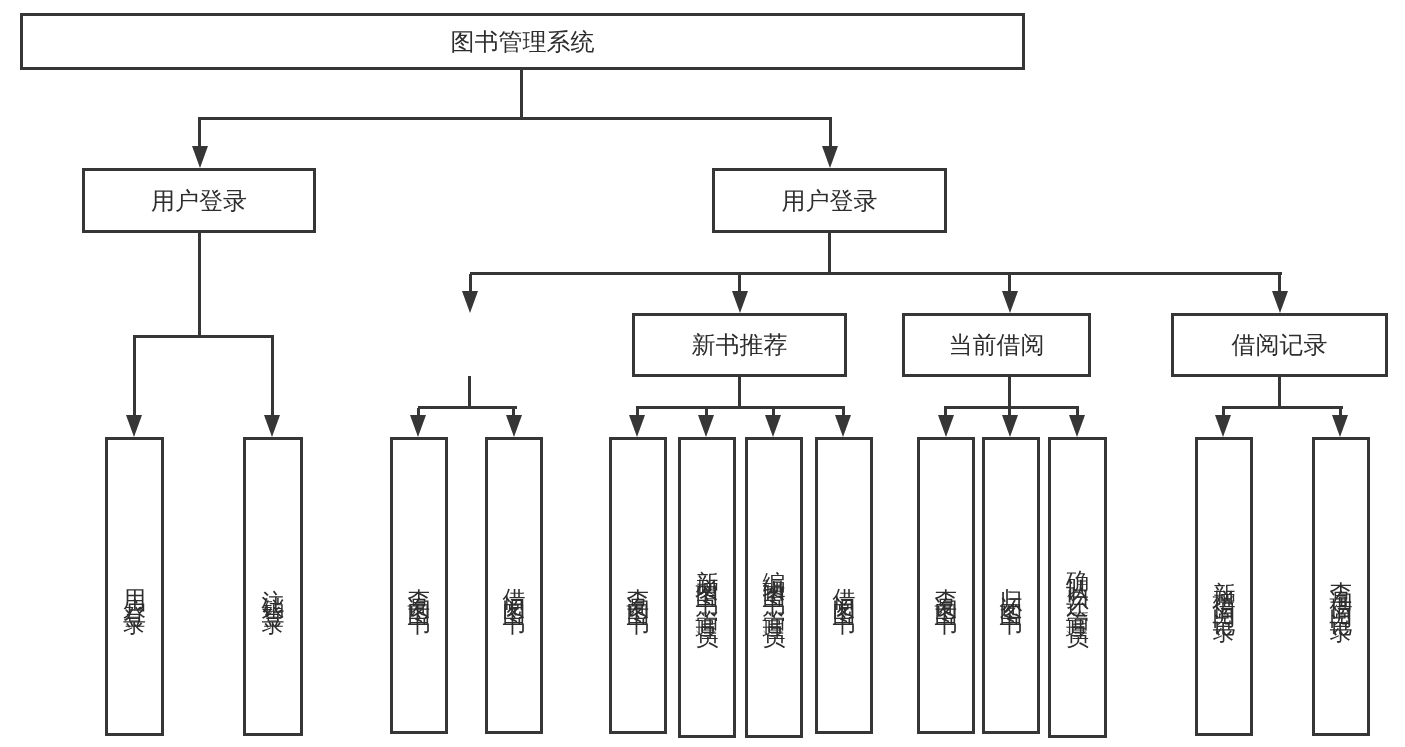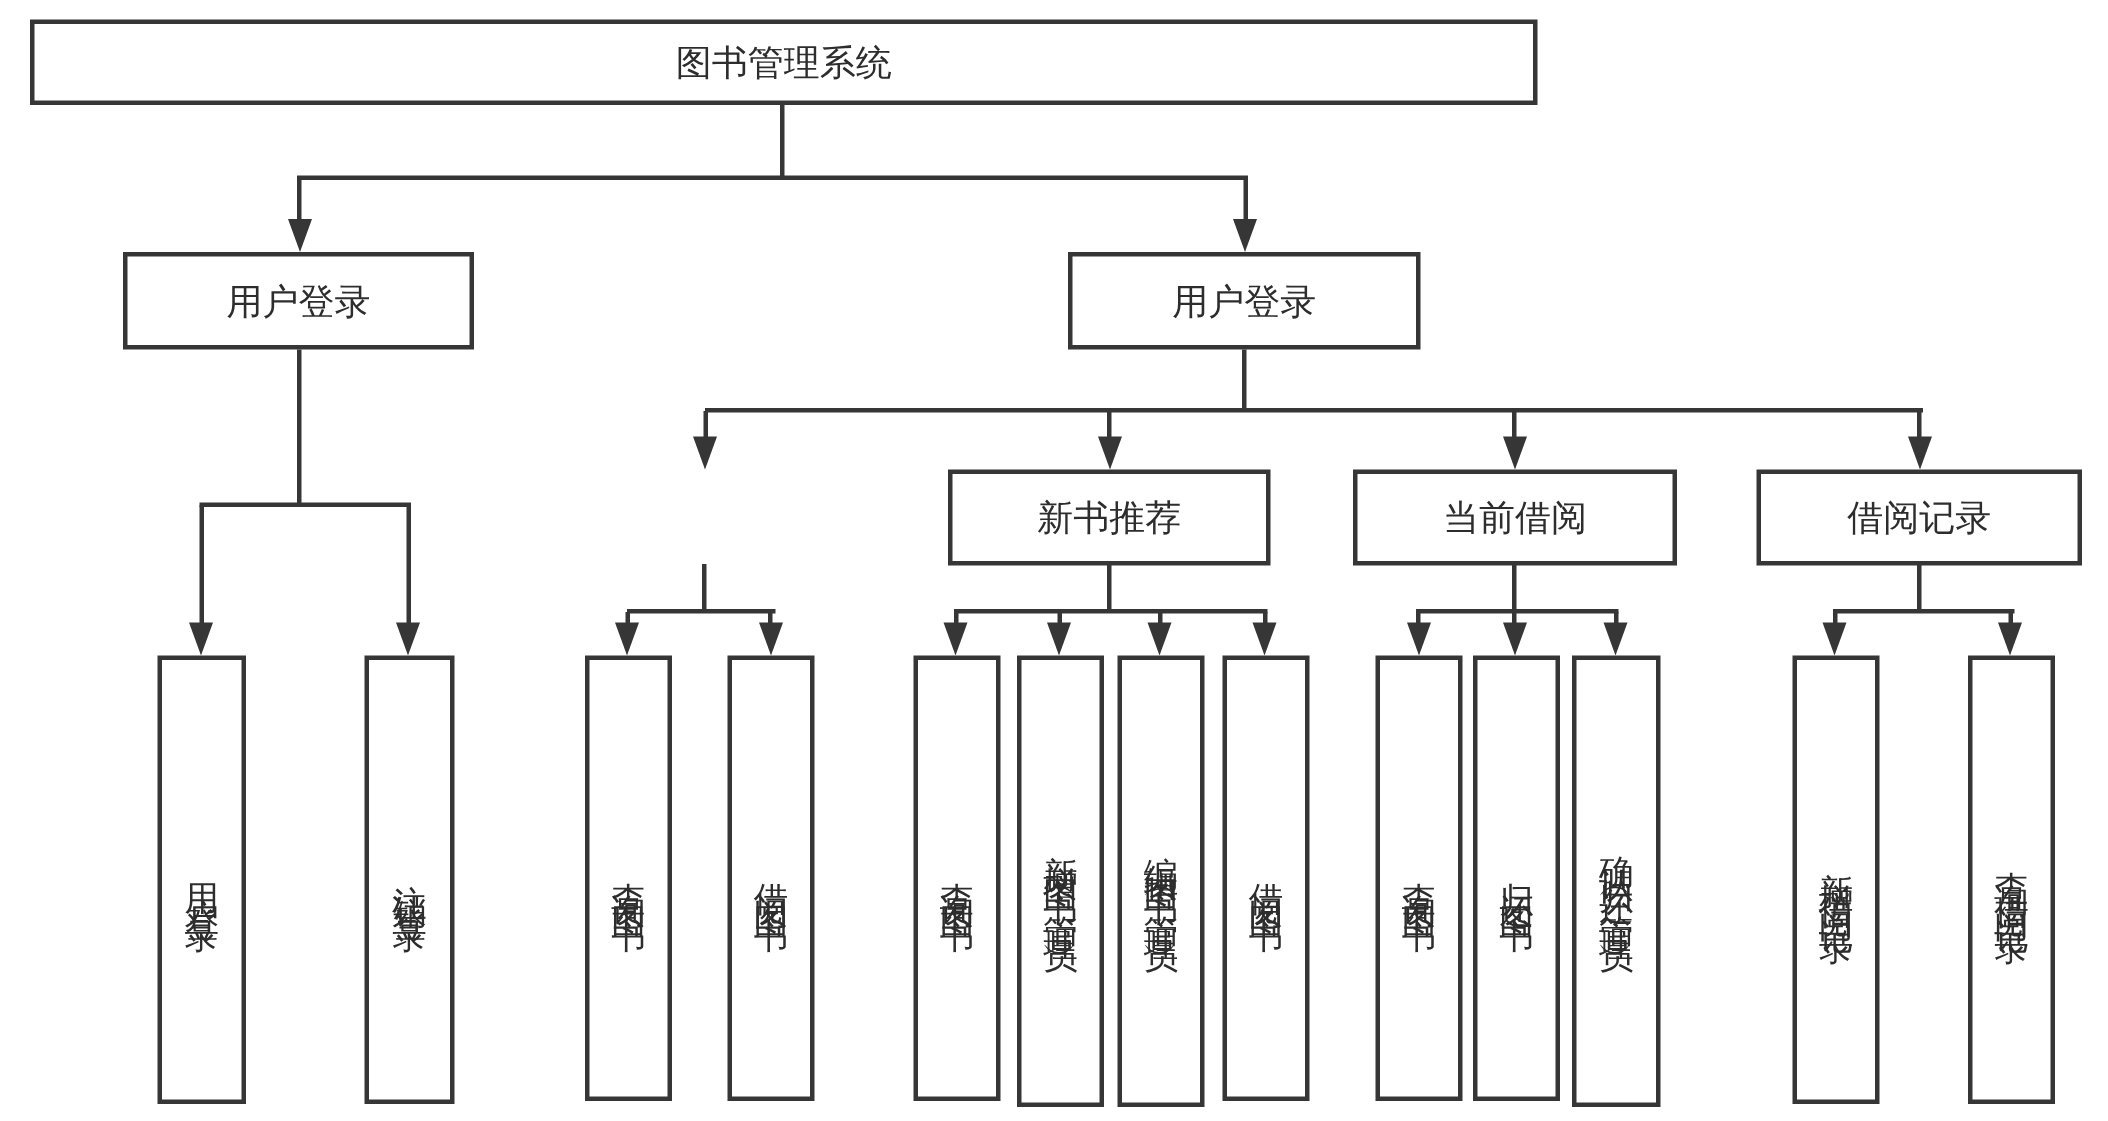--- a/index.html
+++ b/index.html
@@ -57,21 +57,21 @@
   <i class="ln" style="left:469px;top:274px;width:3px;height:19px"></i>
   <i class="ln" style="left:738px;top:274px;width:3px;height:19px"></i>
   <i class="ln" style="left:1008px;top:274px;width:3px;height:19px"></i>
   <i class="ln" style="left:1278px;top:274px;width:3px;height:19px"></i>
   <i class="ar" style="left:462px;top:291px"></i>
   <i class="ar" style="left:732px;top:291px"></i>
   <i class="ar" style="left:1002px;top:291px"></i>
   <i class="ar" style="left:1272px;top:291px"></i>
 
   <div class="bx" style="left:632px;top:313px;width:215px;height:64px">新书推荐</div>
-  <div class="bx" style="left:902px;top:313px;width:216px;height:64px">当前借阅</div>
+  <div class="bx" style="left:902px;top:313px;width:189px;height:64px">当前借阅</div>
   <div class="bx" style="left:1171px;top:313px;width:217px;height:64px">借阅记录</div>
 
   <i class="ln" style="left:468px;top:376px;width:3px;height:32px"></i>
   <i class="ln" style="left:418px;top:406px;width:99px;height:3px"></i>
   <i class="ln" style="left:417px;top:408px;width:3px;height:10px"></i>
   <i class="ln" style="left:512px;top:408px;width:3px;height:10px"></i>
   <i class="ar" style="left:410px;top:415px"></i>
   <i class="ar" style="left:506px;top:415px"></i>
 
   <i class="ln" style="left:738px;top:376px;width:3px;height:32px"></i>

